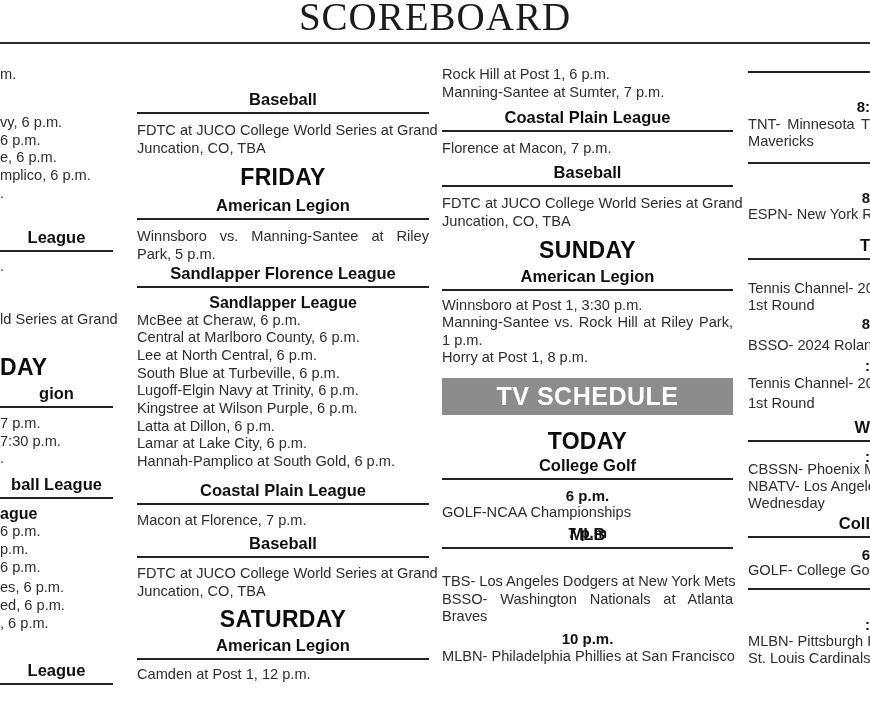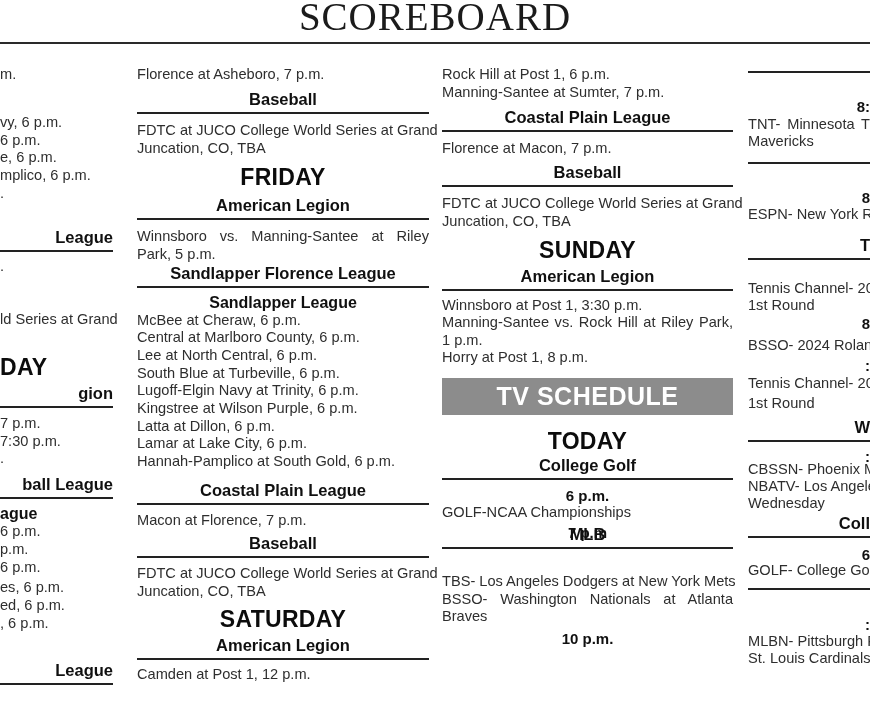--- a/index.html
+++ b/index.html
@@ -15,21 +15,21 @@
   #col3{left:442px;width:291px;}
   #col4{left:748px;width:122px;}
   .ln{position:absolute;left:0;width:100%;}
   .b{font-size:14.6px;line-height:17px;color:#2e2e2e;white-space:nowrap;}
   .just{white-space:normal;text-align:justify;text-align-last:justify;}
   .hdr{font-weight:700;font-size:16.5px;line-height:19px;color:#101010;text-align:center;
        padding-bottom:3px;border-bottom:2px solid #222;}
   .sub{font-weight:700;font-size:16px;line-height:19px;color:#101010;text-align:center;}
   .day{font-weight:700;font-size:23px;line-height:26px;color:#0c0c0c;text-align:center;letter-spacing:.3px;}
   .tm{font-weight:700;font-size:15px;line-height:17px;color:#101010;text-align:center;}
-  #col1 .hdr{text-align:right;width:113px;}
+  #col1 .hdr{text-align:center;width:113px;}
   #col1 .day,#col1 .sub{text-align:left;}
   #col4 .hdr{text-align:right;}
   #col4 .tm{text-align:right;}
   .banner{position:absolute;left:0;width:100%;height:37px;background:#8c8c8c;color:#ffffff;
           font-weight:700;font-size:25px;line-height:37px;text-align:center;letter-spacing:.5px;}
 </style>
 </head>
 <body>
 
 <div id="page">
@@ -57,21 +57,20 @@
     <div class="ln b" style="top:523px">6 p.m.</div>
     <div class="ln b" style="top:541px">p.m.</div>
     <div class="ln b" style="top:559px">6 p.m.</div>
     <div class="ln b" style="top:579px">es, 6 p.m.</div>
     <div class="ln b" style="top:597px">ed, 6 p.m.</div>
     <div class="ln b" style="top:615px">, 6 p.m.</div>
     <div class="ln hdr" style="top:661px">League</div>
   </div>
 
   <div class="col" id="col2">
-    <div class="ln b" style="top:66px">Florence at Asheboro, 7 p.m.</div>
     <div class="ln hdr" style="top:90px">Baseball</div>
     <div class="ln b" style="top:122px">FDTC at JUCO College World Series at Grand</div>
     <div class="ln b" style="top:140px">Juncation, CO, TBA</div>
     <div class="ln day" style="top:164px">FRIDAY</div>
     <div class="ln hdr" style="top:196px">American Legion</div>
     <div class="ln b just" style="top:228px">Winnsboro vs. Manning-Santee at Riley</div>
     <div class="ln b" style="top:246px">Park, 5 p.m.</div>
     <div class="ln hdr" style="top:264px">Sandlapper Florence League</div>
     <div class="ln sub" style="top:293px">Sandlapper League</div>
     <div class="ln b" style="top:312px">McBee at Cheraw, 6 p.m.</div>
@@ -111,20 +110,21 @@
     <div class="ln hdr" style="top:456px">College Golf</div>
     <div class="ln day" style="top:428px">TODAY</div>
     <div class="ln tm" style="top:487px">6 p.m.</div>
     <div class="ln b" style="top:504px">GOLF-NCAA Championships</div>
     <div class="ln hdr" style="top:525px">MLB</div>
     <div class="ln tm" style="top:524px">7 p.m</div>
     <div class="ln b" style="top:573px">TBS- Los Angeles Dodgers at New York Mets</div>
     <div class="ln b just" style="top:591px">BSSO- Washington Nationals at Atlanta</div>
     <div class="ln b" style="top:608px">Braves</div>
     <div class="ln tm" style="top:630px">10 p.m.</div>
+    <div class="ln b" style="top:648px">MLBN- Philadelphia Phillies at San Francisco</div>
   </div>
 
   <div class="col" id="col4">
     <div class="ln hdr" style="top:68px"></div>
     <div class="ln tm" style="top:98px">8:</div>
     <div class="ln b just" style="top:116px">TNT- Minnesota T</div>
     <div class="ln b" style="top:133px">Mavericks</div>
     <div class="ln hdr" style="top:159px"></div>
     <div class="ln tm" style="top:189px">8</div>
     <div class="ln b" style="top:206px">ESPN- New York Ra</div>

